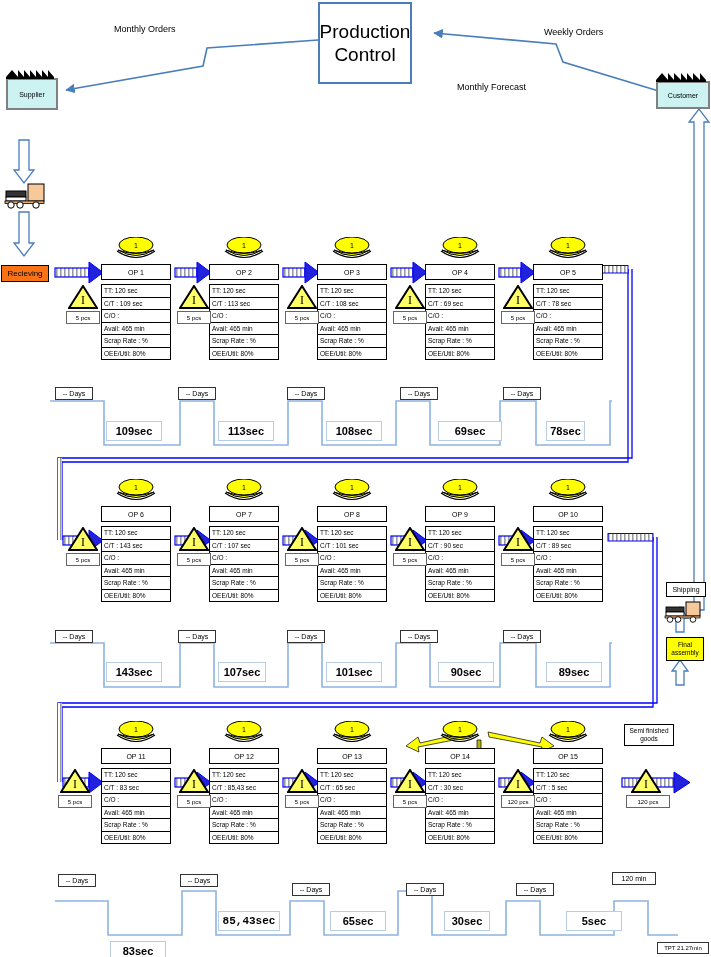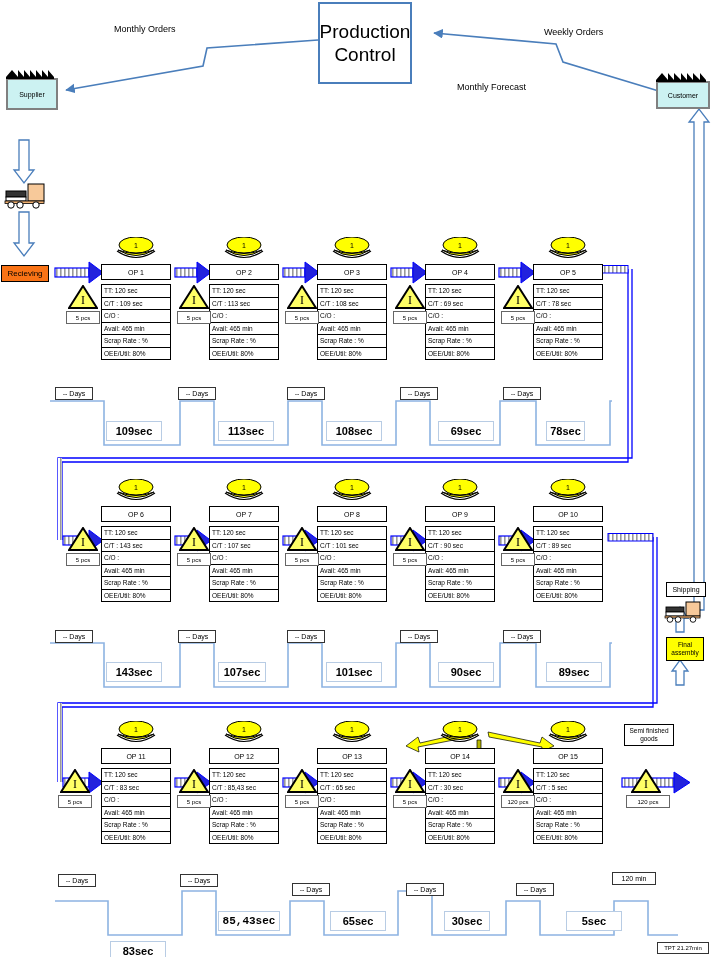--- a/index.html
+++ b/index.html
@@ -717,21 +717,21 @@
        </div>
       <div class="abs daybox" style="left:287px;top:387px;width:38px;">
          <span>-- Days</span>
        </div>
       <div class="abs secbox" style="left:326px;top:421px;width:56px;">
          <span>108sec</span>
        </div>
       <div class="abs daybox" style="left:400px;top:387px;width:38px;">
          <span>-- Days</span>
        </div>
-      <div class="abs secbox" style="left:438px;top:421px;width:56px;">
+      <div class="abs secbox" style="left:438px;top:421px;width:64px;">
          <span>69sec</span>
        </div>
       <div class="abs daybox" style="left:503px;top:387px;width:38px;">
          <span>-- Days</span>
        </div>
       <div class="abs secbox" style="left:546px;top:421px;width:39px;">
          <span>78sec</span>
        </div>
       <div class="abs daybox" style="left:55px;top:630px;width:38px;">
          <span>-- Days</span>

